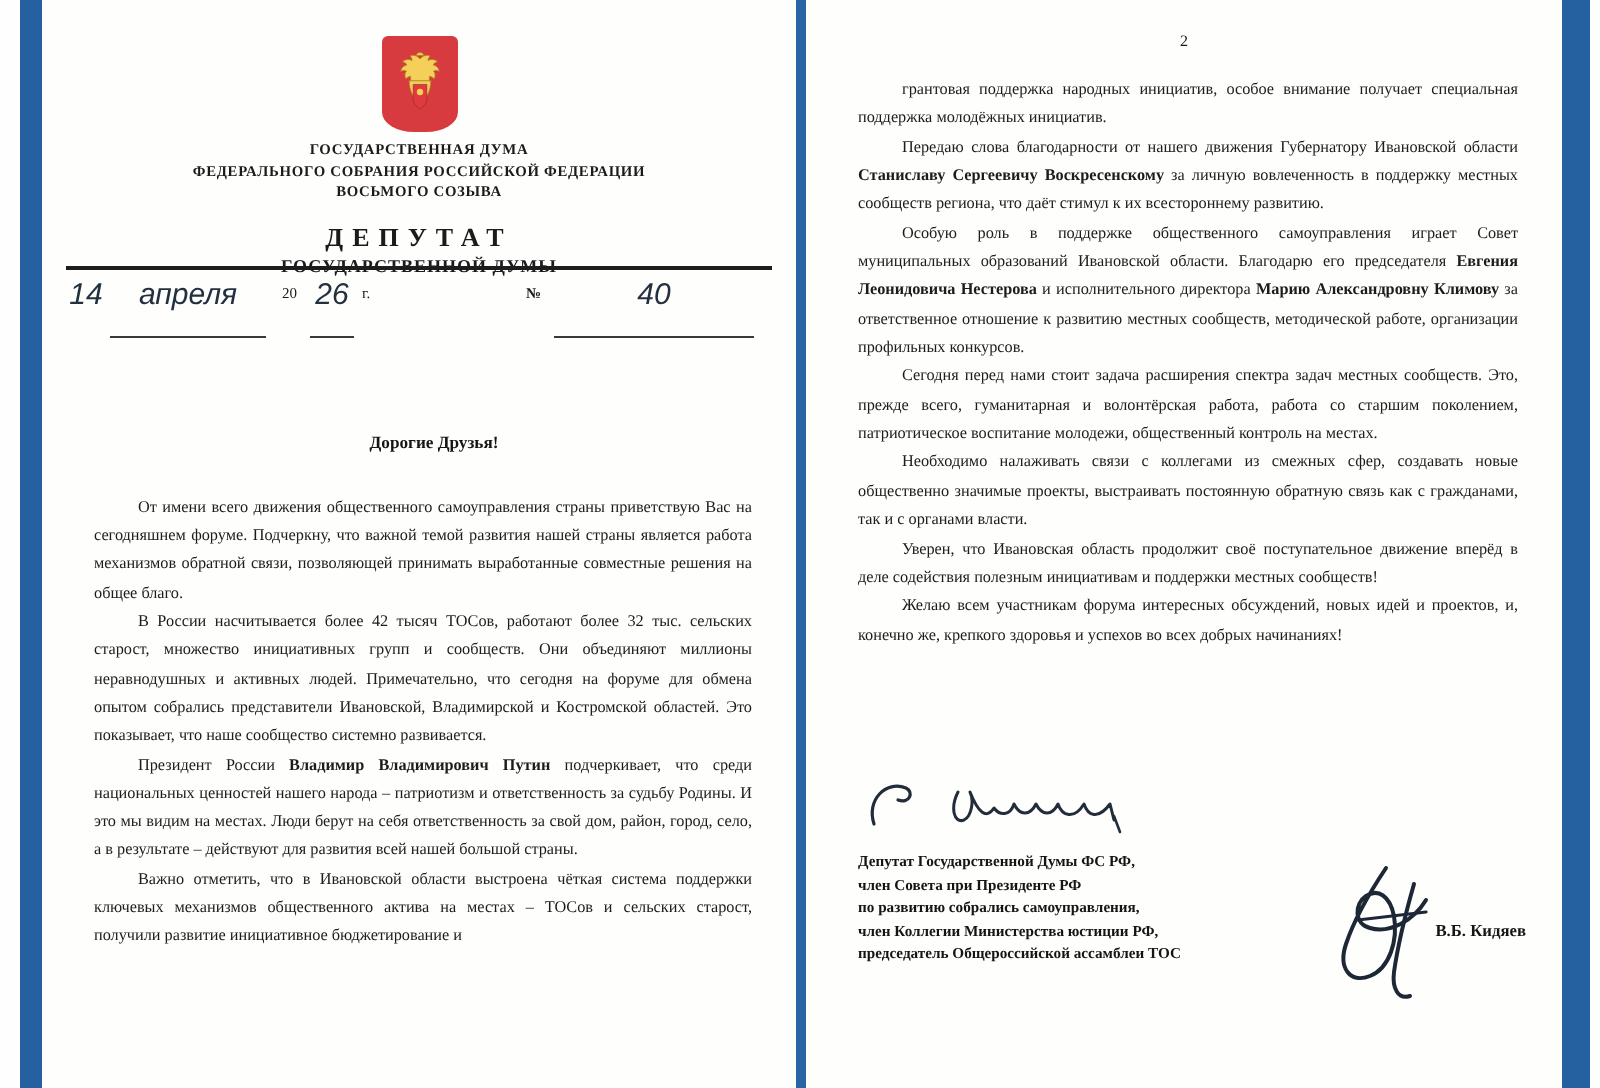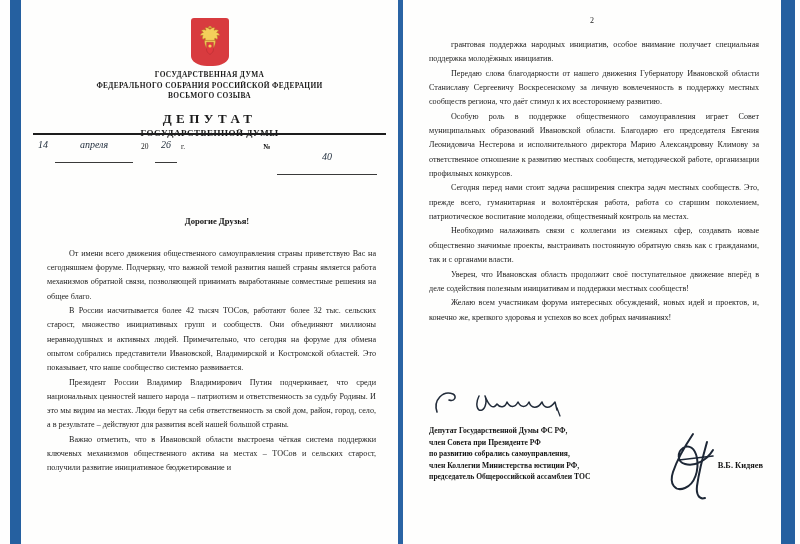--- a/index.html
+++ b/index.html
@@ -62,32 +62,32 @@
   .rule-thick {
     position: absolute; left: 12px; right: 12px; top: 133px;
     border-top: 2px solid #1d1d1d;
   }
   .dateline {
     position: absolute; left: 12px; right: 12px; top: 139px;
     height: 18px;
     font-size: 8px; color: #1b1b1b;
   }
   .hw {
-    font-family: Liberation Serif, serif;
+    font-family: Liberation Sans, sans-serif;
     font-style: italic;
     color: #23303f;
-    font-size: 10px;
+    font-size: 15px;
   }
   .d-day   { position:absolute; left:0;    top:0;  width:20px; text-align:center; }
   .d-mon   { position:absolute; left:22px; top:0;  width:78px; text-align:center; }
   .d-20    { position:absolute; left:108px;top:3px; font-size:7.5px; }
   .d-yy    { position:absolute; left:122px;top:0;  width:22px; text-align:center; }
   .d-g     { position:absolute; left:148px;top:3px; font-size:7.5px; }
   .d-no    { position:absolute; left:230px;top:3px; font-size:7.5px; font-weight:bold; }
-  .d-num   { position:absolute; left:244px;top:0;  width:100px; text-align:center;margin-top:12px; }
+  .d-num   { position:absolute; left:244px;top:0;  width:100px; text-align:center; }
   .ul { border-bottom: 1px solid #3a3a3a; display:block; padding-bottom:12px; }
 
   
   .addressee {
     position: absolute; right: 18px; top: 168px; width: 250px;
     text-align: right;
     font-size: 8.4px; font-weight: bold; line-height: 1.55;
     letter-spacing: 0.2px; color: #151515;
   }
 
@@ -103,21 +103,21 @@
     position: absolute; left: 26px; right: 22px;
     font-size: 8.15px;
     line-height: 1.74;
     text-align: justify;
     color: #1c1c1c;
     -webkit-hyphens: none; hyphens: none;
   }
   .body-left  { top: 247px; }
   .body-right { top: 38px; }
   .body p { text-indent: 22px; margin: 0 0 0.5px 0; }
-  .body p b { font-weight: normal; }
+  .body p b { font-weight: bold; }
 
   .pagenum {
     position: absolute; left: 0; right: 0; top: 16px;
     text-align: center; font-size: 8px; color: #1c1c1c;
   }
   .sign-svg { position: absolute; left: 24px; top: 386px; }
   .sign-title {
     position: absolute; left: 26px; top: 425px; width: 245px;
     font-size: 7.6px; font-weight: bold; line-height: 1.52; color: #151515;
   }

